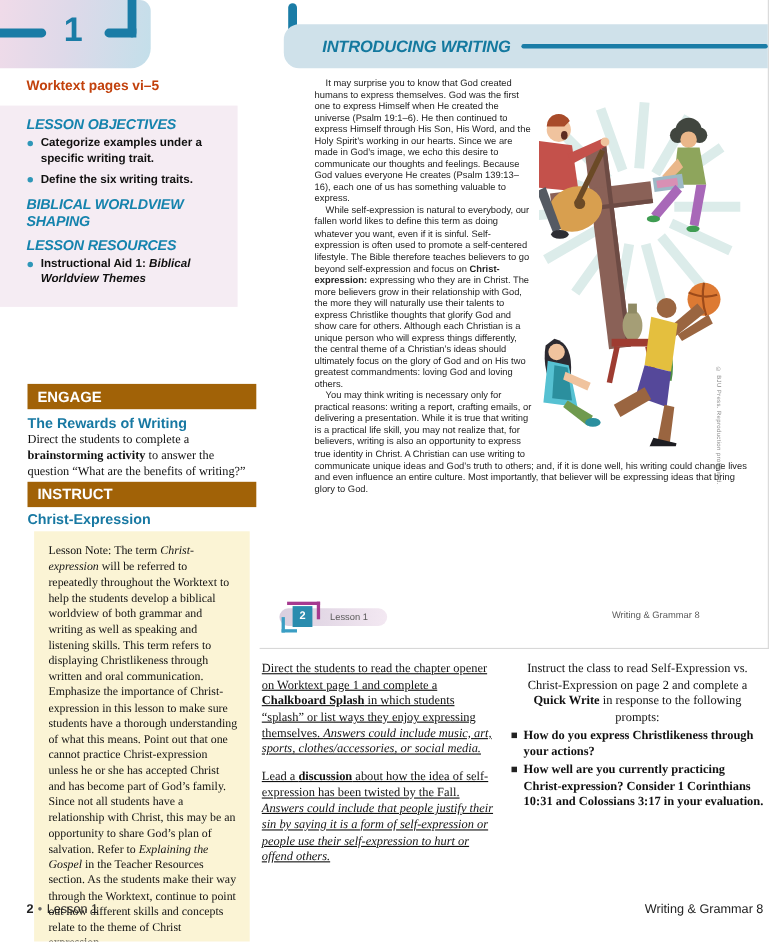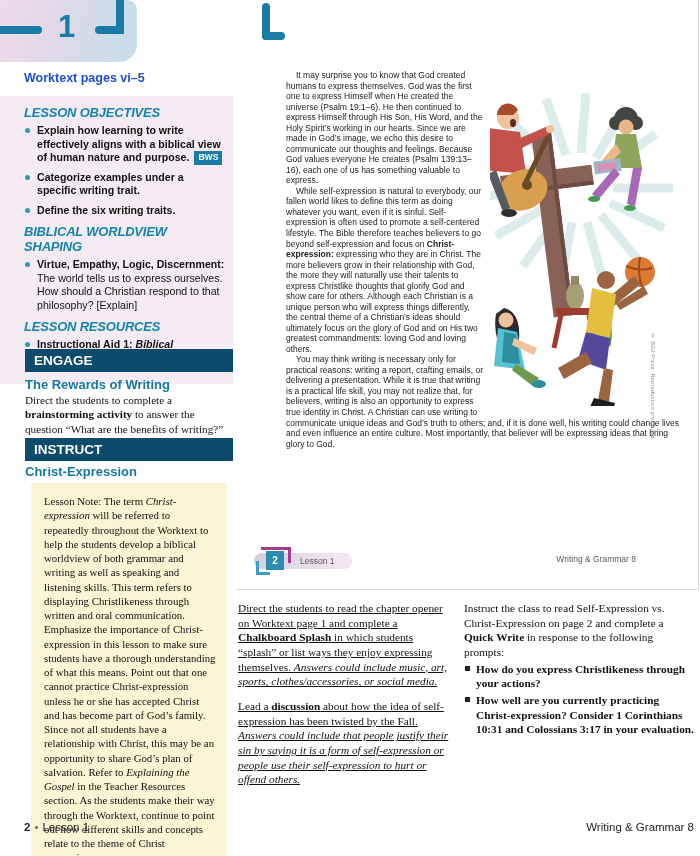--- a/index.html
+++ b/index.html
@@ -7,35 +7,35 @@
        font-family:"Liberation Sans",sans-serif;color:#111;}
   .serif{font-family:"Liberation Serif",serif;}
   
   .tab{position:absolute;left:0;top:0;width:137px;height:62px;
        background:linear-gradient(100deg,#f0dbe9 0%,#ded9e9 45%,#c3dfea 100%);
        border-radius:0 10px 18px 0;}
   .tab-bar-left{position:absolute;left:0;top:26px;width:42px;height:8px;background:#1a7ca6;border-radius:0 4px 4px 0;}
   .tab-num{position:absolute;left:58px;top:9px;font-size:31px;font-weight:bold;color:#1a7ca6;}
   .tab-bracket-v{position:absolute;left:116px;top:0;width:8px;height:34px;background:#1a7ca6;border-radius:0 0 4px 4px;}
   .tab-bracket-h{position:absolute;left:95px;top:26px;width:29px;height:8px;background:#1a7ca6;border-radius:4px 0 0 4px;}
-  .worktext-pages{position:absolute;left:24px;top:71px;font-size:12.5px;font-weight:bold;color:#1d4ed8;}
-  
-  .panel{position:absolute;left:0;top:96px;width:233px;box-sizing:border-box;
+  .worktext-pages{position:absolute;left:24px;top:71px;font-size:12.5px;font-weight:bold;color:#c2410c;}
+  
+  .panel{position:absolute;left:0;top:96px;width:216px;box-sizing:border-box;
          background:#f5ecf3;padding:9px 8px 12px 24px;}
   .side-head{font-style:italic;font-weight:bold;color:#1583ad;font-size:13px;
              margin:7px 0 4px;letter-spacing:-0.2px;}
   .side-list{list-style:none;margin:0;padding:0;}
   .side-list li{position:relative;padding-left:13px;font-size:10.6px;line-height:1.28;
                 margin-bottom:6px;color:#111;}
   .side-list li .dot{position:absolute;left:1px;top:4px;width:5px;height:5px;border-radius:50%;background:#2f97b8;}
   .b{font-weight:bold;} .i{font-style:italic;} .bi{font-weight:bold;font-style:italic;}
   .badge{display:inline-block;background:#1a7ca6;color:#fff;font-size:8.6px;font-weight:bold;
          padding:1px 4px 1.5px;margin-left:2px;vertical-align:1px;}
   
-  .bar{position:absolute;left:25px;width:208px;height:23px;background:#0c4a6e;color:#fff;
+  .bar{position:absolute;left:25px;width:208px;height:23px;background:#a16207;color:#fff;
        font-weight:bold;font-size:13.5px;line-height:23px;padding-left:9px;box-sizing:border-box;}
   .sub-head{position:absolute;left:25px;color:#1778a2;font-weight:bold;font-size:13px;}
   .engage-p{position:absolute;left:25px;top:393px;width:202px;font-size:11.2px;line-height:1.29;}
   .note{position:absolute;left:31px;top:483px;width:196px;box-sizing:border-box;background:#fbf4d5;
         padding:11px 11px 13px 13px;font-size:10.8px;line-height:1.32;}
   
   .footer-left{position:absolute;left:24px;top:821px;font-size:11.5px;color:#222;}
   .footer-right{position:absolute;right:6px;top:821px;font-size:11.5px;color:#222;}
   .footer-left .sep{color:#666;margin:0 4px;}
   
@@ -80,28 +80,24 @@
   <div class="tab-bar-left"></div>
   <div class="tab-num">1</div>
   <div class="tab-bracket-v"></div>
   <div class="tab-bracket-h"></div>
 </div>
 <div class="worktext-pages">Worktext pages vi–5</div>
 
 <div class="panel">
   <div class="side-head" style="margin-top:0;">LESSON OBJECTIVES</div>
   <ul class="side-list">
-    <li class="b"><span class="dot"></span><span>Explain how learning to write effectively aligns with a biblical view of human nature and purpose.</span> <span class="badge">BWS</span></li>
     <li class="b"><span class="dot"></span><span>Categorize examples under a specific writing trait.</span></li>
     <li class="b"><span class="dot"></span><span>Define the six writing traits.</span></li>
   </ul>
   <div class="side-head">BIBLICAL WORLDVIEW SHAPING</div>
-  <ul class="side-list">
-    <li><span class="dot"></span><span class="b">Virtue, Empathy, Logic, Discernment:</span><span> The world tells us to express ourselves. How should a Christian respond to that philosophy? [Explain]</span></li>
-  </ul>
   <div class="side-head">LESSON RESOURCES</div>
   <ul class="side-list">
     <li><span class="dot"></span><span class="b">Instructional Aid 1: </span><span class="bi">Biblical Worldview Themes</span></li>
   </ul>
 </div>
 
 <div class="bar" style="top:349px;">ENGAGE</div>
 <div class="sub-head" style="top:377px;">The Rewards of Writing</div>
 <div class="engage-p serif">
   <span>Direct the students to complete a </span><span class="b">brainstorming activity</span><span> to answer the question “What are the benefits of writing?”</span>
@@ -109,20 +105,24 @@
 
 <div class="bar" style="top:438px;">INSTRUCT</div>
 <div class="sub-head" style="top:464px;">Christ-Expression</div>
 <div class="note serif">
   <span>Lesson Note: The term </span><span class="i">Christ-expression</span><span> will be referred to repeatedly throughout the Worktext to help the students develop a biblical worldview of both grammar and writing as well as speaking and listening skills. This term refers to displaying Christlikeness through written and oral communication. Emphasize the importance of Christ-expression in this lesson to make sure students have a thorough understanding of what this means. Point out that one cannot practice Christ-expression unless he or she has accepted Christ and has become part of God’s family. Since not all students have a relationship with Christ, this may be an opportunity to share God’s plan of salvation. Refer to </span><span class="i">Explaining the Gospel</span><span> in the Teacher Resources section. As the students make their way through the Worktext, continue to point out how different skills and concepts relate to the theme of Christ expression.</span>
 </div>
 
 <div class="wpage">
   <div class="elbow-v"></div>
   <div class="elbow-h"></div>
+  <div class="whead">
+    <span class="whead-title">INTRODUCING WRITING</span>
+    <span class="whead-rule"></span>
+  </div>
   <div class="wbody">
     <div class="will">
       <svg width="192" height="336" viewBox="0 0 192 336" xmlns="http://www.w3.org/2000/svg">
         <g stroke="#dcecea" stroke-width="9" fill="none">
           <line x1="123" y1="118" x2="183" y2="118"></line>
             <line x1="120" y1="133" x2="174" y2="158"></line>
           <line x1="111" y1="145" x2="149" y2="191"></line>
             <line x1="97" y1="152" x2="113" y2="210"></line>
           <line x1="82" y1="152" x2="71" y2="212"></line>
             <line x1="68" y1="147" x2="33" y2="196"></line>
@@ -214,21 +214,21 @@
   </div>
   <div class="wfoot-right">Writing &amp; Grammar 8</div>
   <div class="wcopy">© BJU Press. Reproduction prohibited.</div>
 </div>
 
 <div class="bcol bcol-left serif">
   <p><span>Direct the students to read the chapter opener on Worktext page 1 and complete a </span><span class="b">Chalkboard Splash</span><span> in which students “splash” or list ways they enjoy expressing themselves. </span><span class="i">Answers could include music, art, sports, clothes/accessories, or social media.</span></p>
   <p><span>Lead a </span><span class="b">discussion</span><span> about how the idea of self-expression has been twisted by the Fall. </span><span class="i">Answers could include that people justify their sin by saying it is a form of self-expression or people use their self-expression to hurt or offend others.</span></p>
 </div>
 <div class="bcol bcol-right serif">
-  <p style="margin-bottom:0;"><span>Instruct the class to read Self-Expression vs. Christ-Expression on page 2 and complete a </span><span class="b">Quick Write</span><span> in response to the following prompts:</span></p>
+  <p style="margin-bottom:0;text-align:center;"><span>Instruct the class to read Self-Expression vs. Christ-Expression on page 2 and complete a </span><span class="b">Quick Write</span><span> in response to the following prompts:</span></p>
   <ul class="blist">
     <li><span class="sq"></span><span>How do you express Christlikeness through your actions?</span></li>
     <li><span class="sq"></span><span>How well are you currently practicing Christ-expression? Consider 1 Corinthians 10:31 and Colossians 3:17 in your evaluation.</span></li>
   </ul>
 </div>
 
 <div class="footer-left">
   <span class="b">2</span><span class="sep">•</span><span>Lesson 1</span>
 </div>
 <div class="footer-right">Writing &amp; Grammar 8</div>

